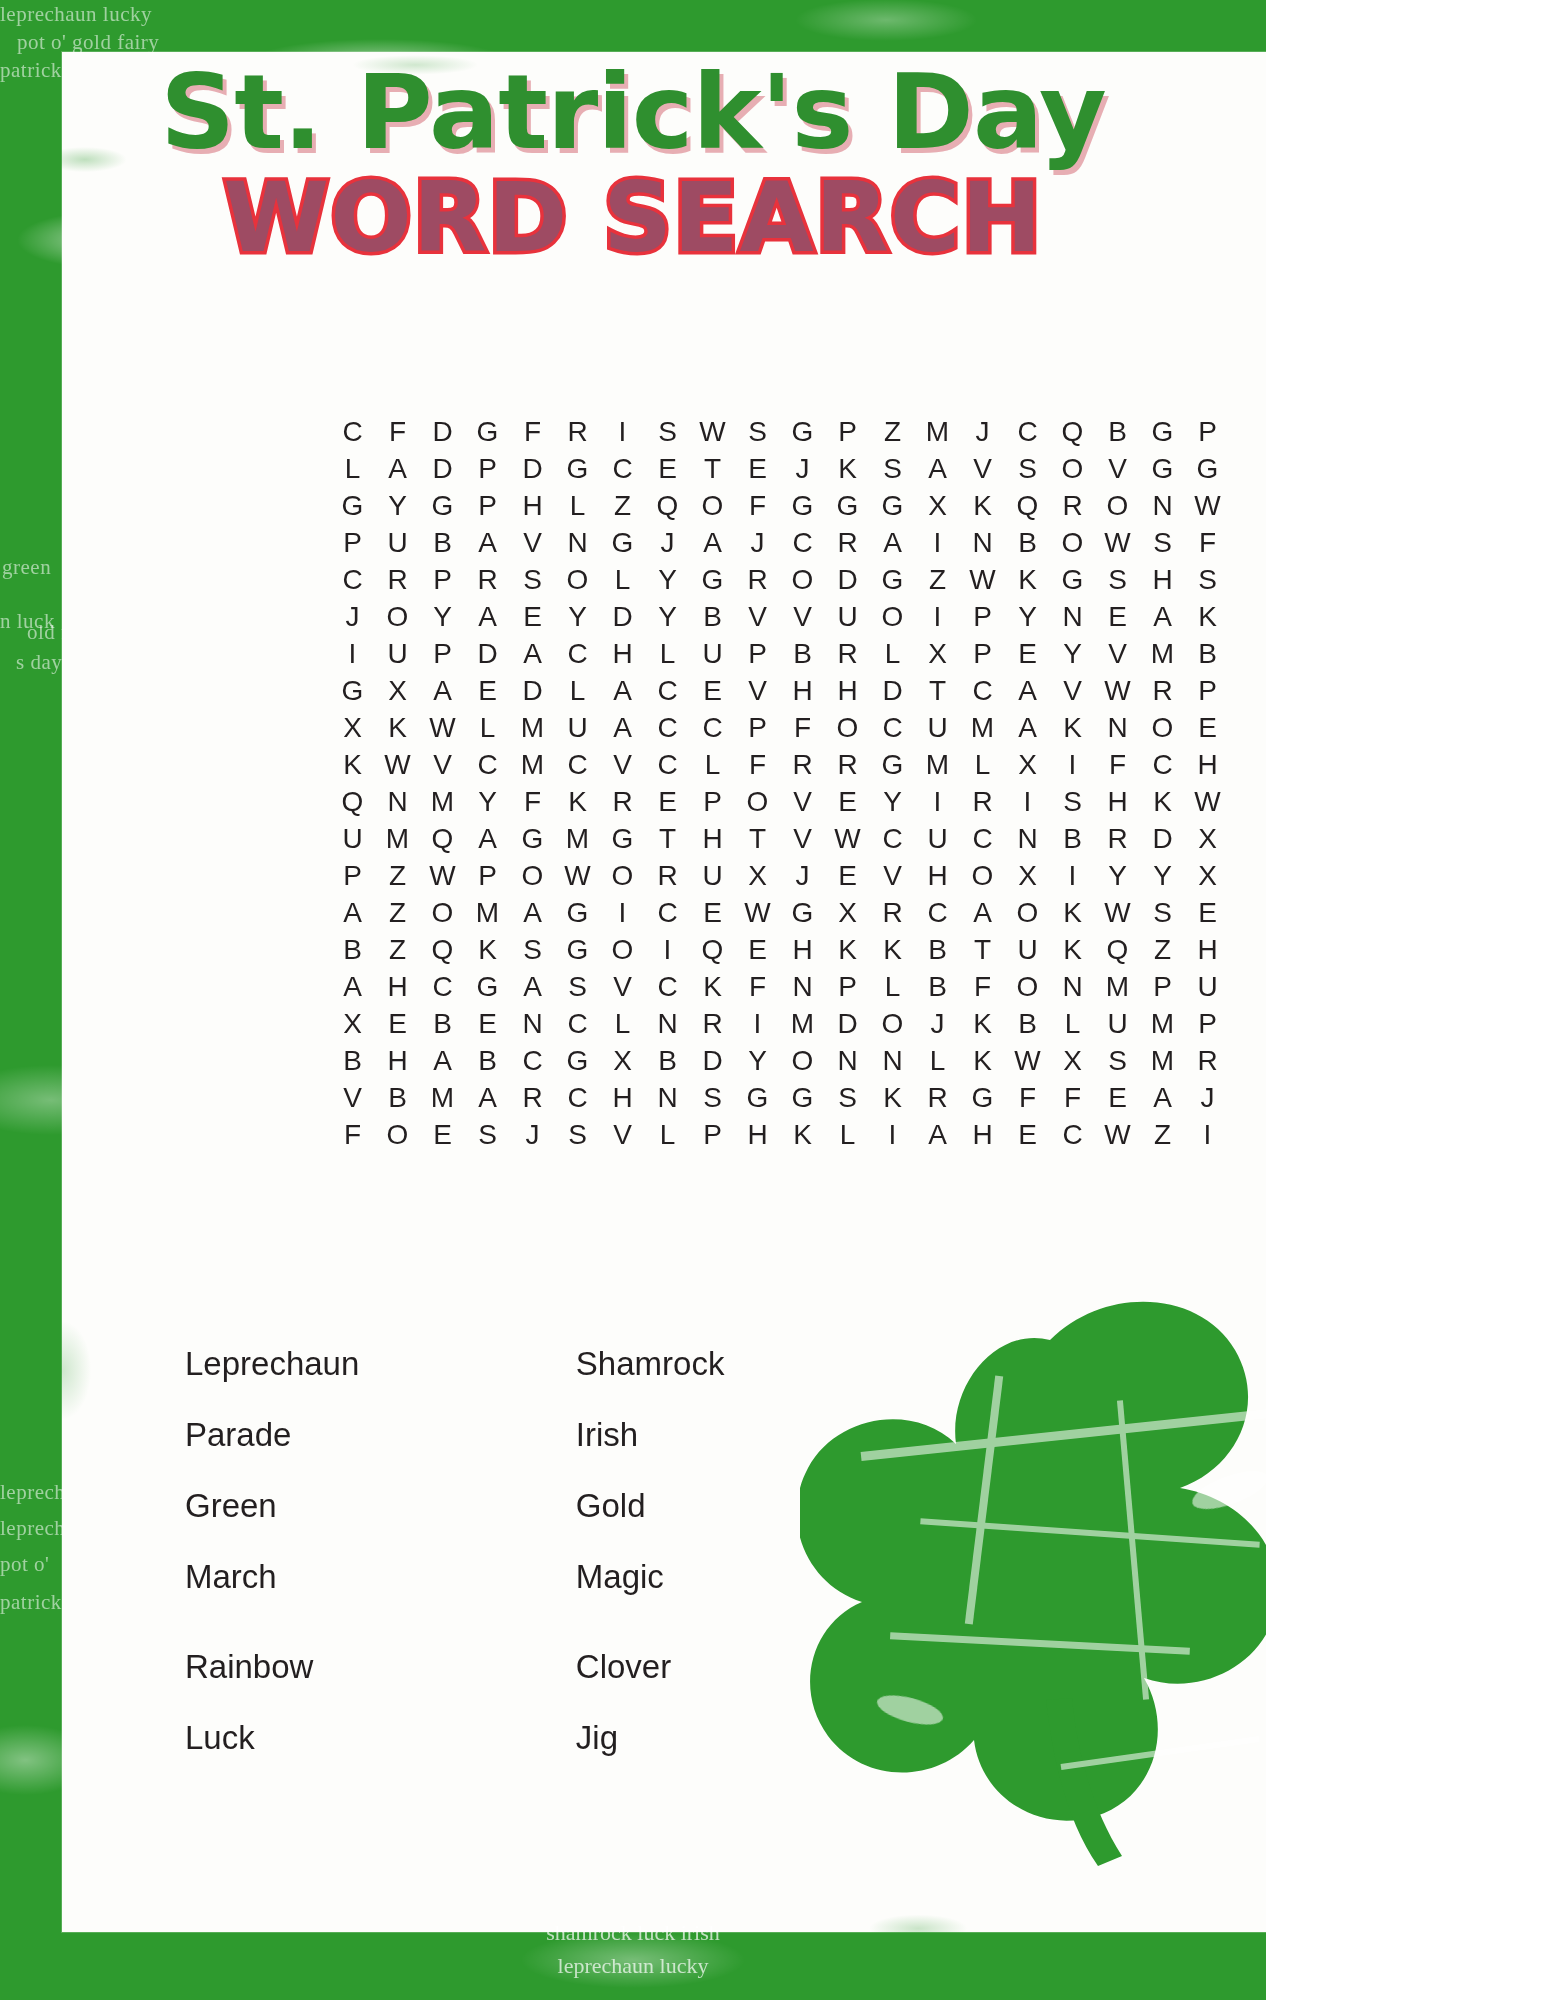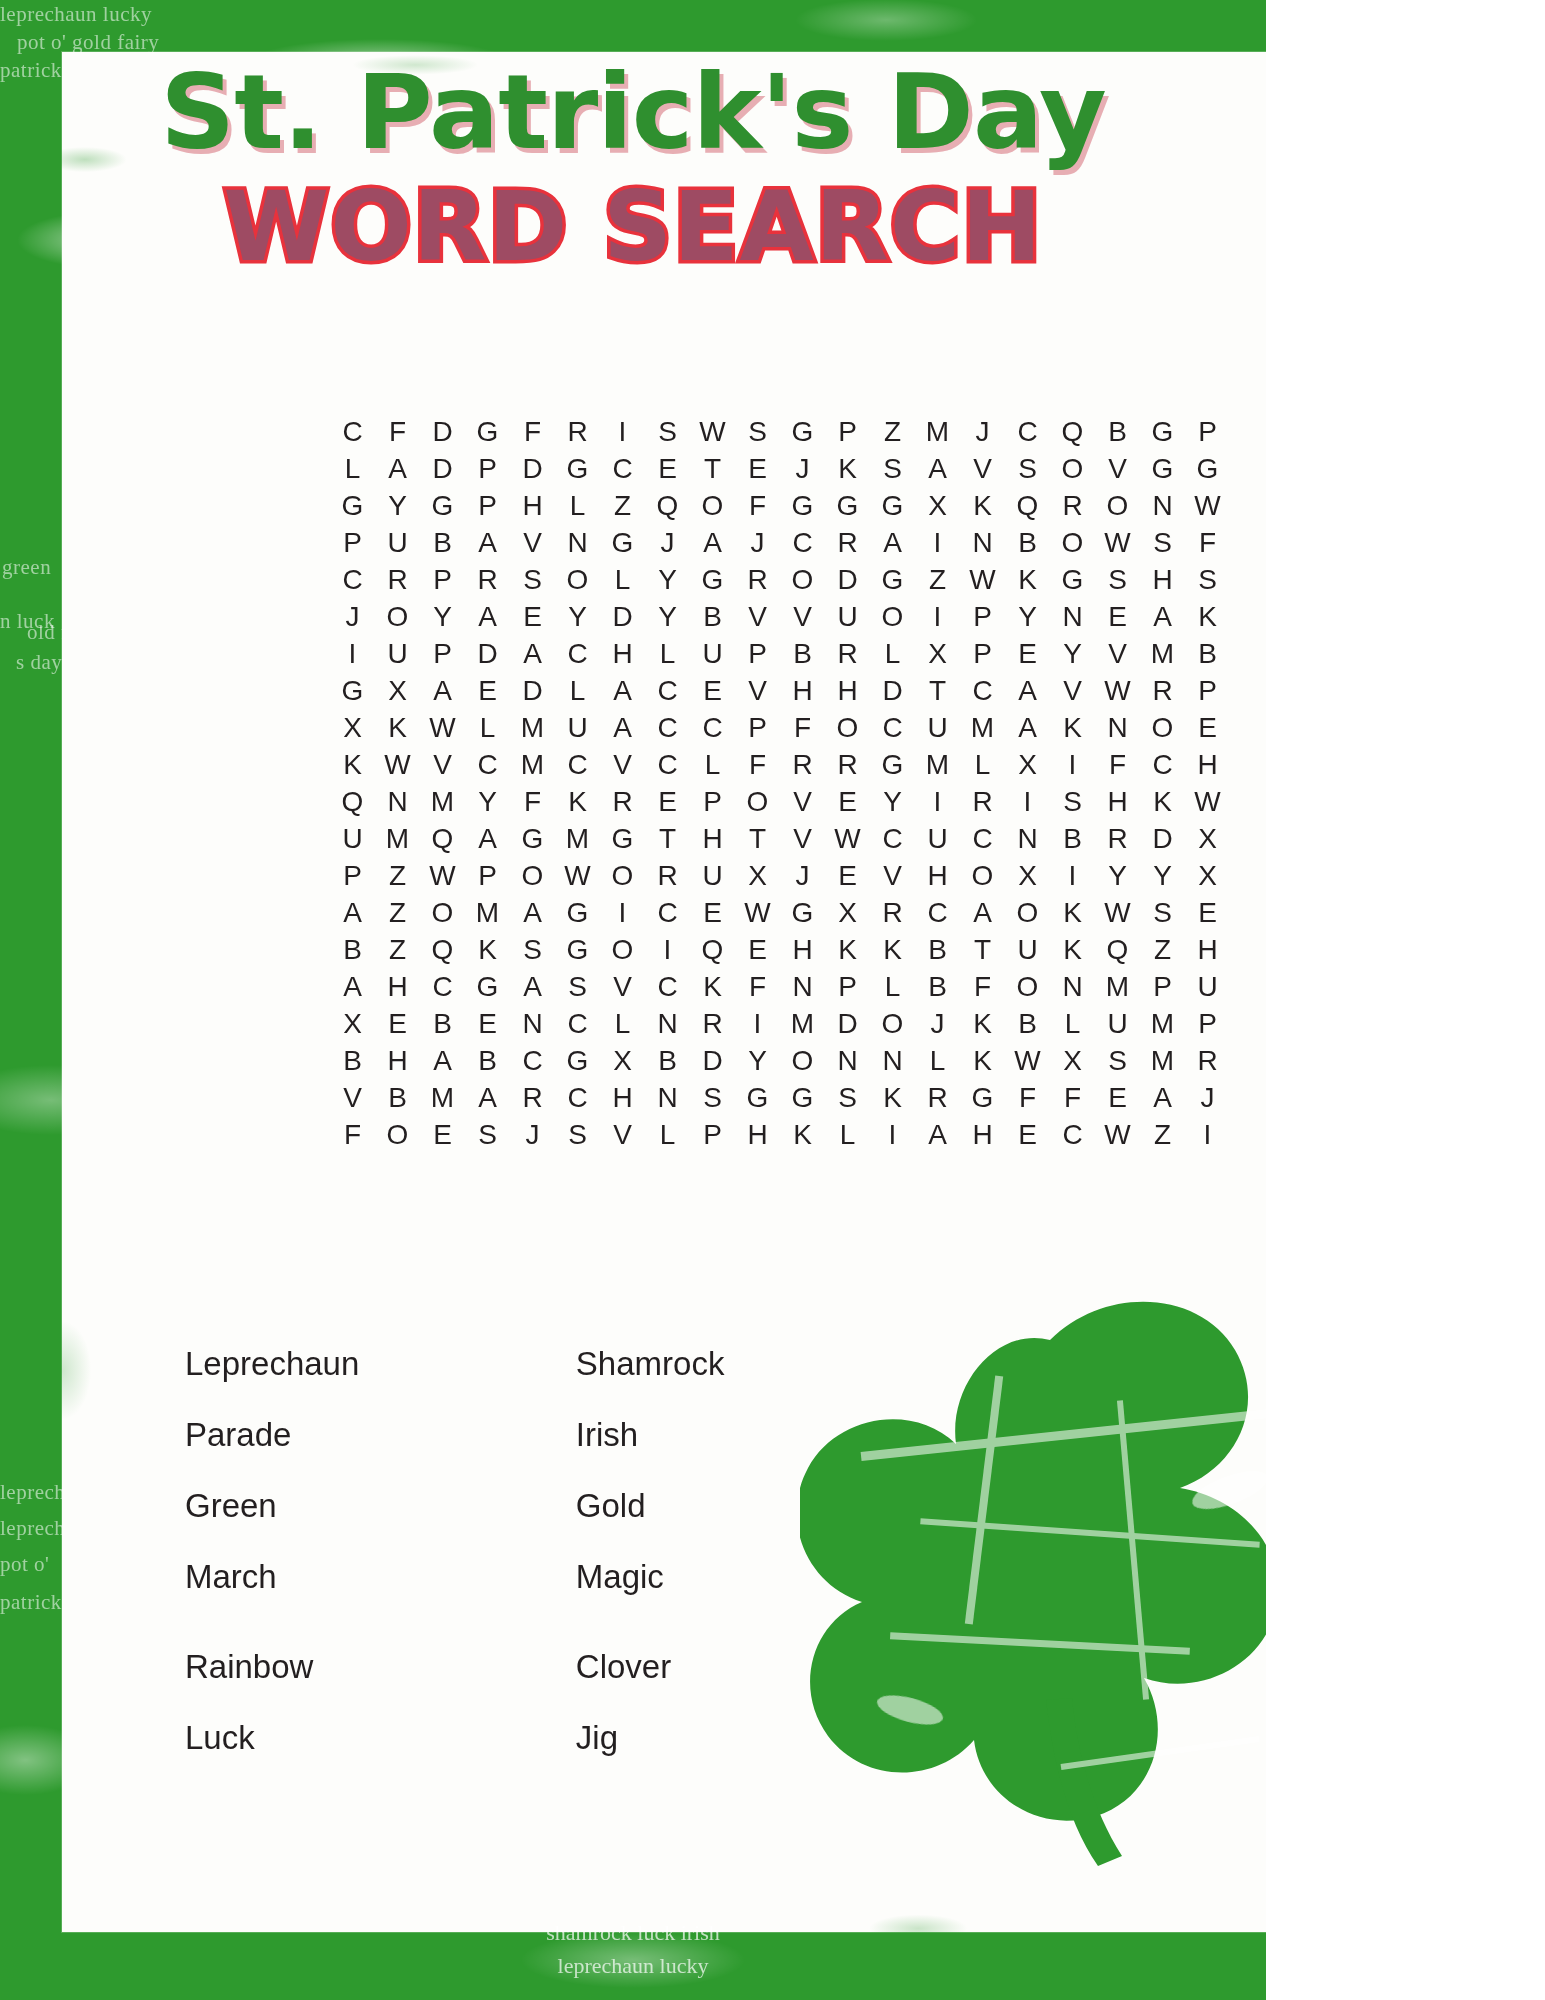--- a/index.html
+++ b/index.html
@@ -85,21 +85,21 @@
   .title-main {
     font-family: "DejaVu Sans", sans-serif;
     font-weight: 700;
     font-size: 104px;
     line-height: 1.05;
     color: #2f8f2f;
     letter-spacing: -1px;
     text-shadow: 4px 5px 0 rgba(214,110,120,.55);
   }
   .title-sub {
-    margin-top: 12px;
+    margin-top: 3px;
     font-family: "DejaVu Sans", sans-serif;
     font-weight: 700;
     font-size: 96px;
     line-height: 1.0;
     letter-spacing: 1px;
     color: #9e4b63;
     -webkit-text-stroke: 7px #e8323c;
     paint-order: stroke fill;
   }
 

